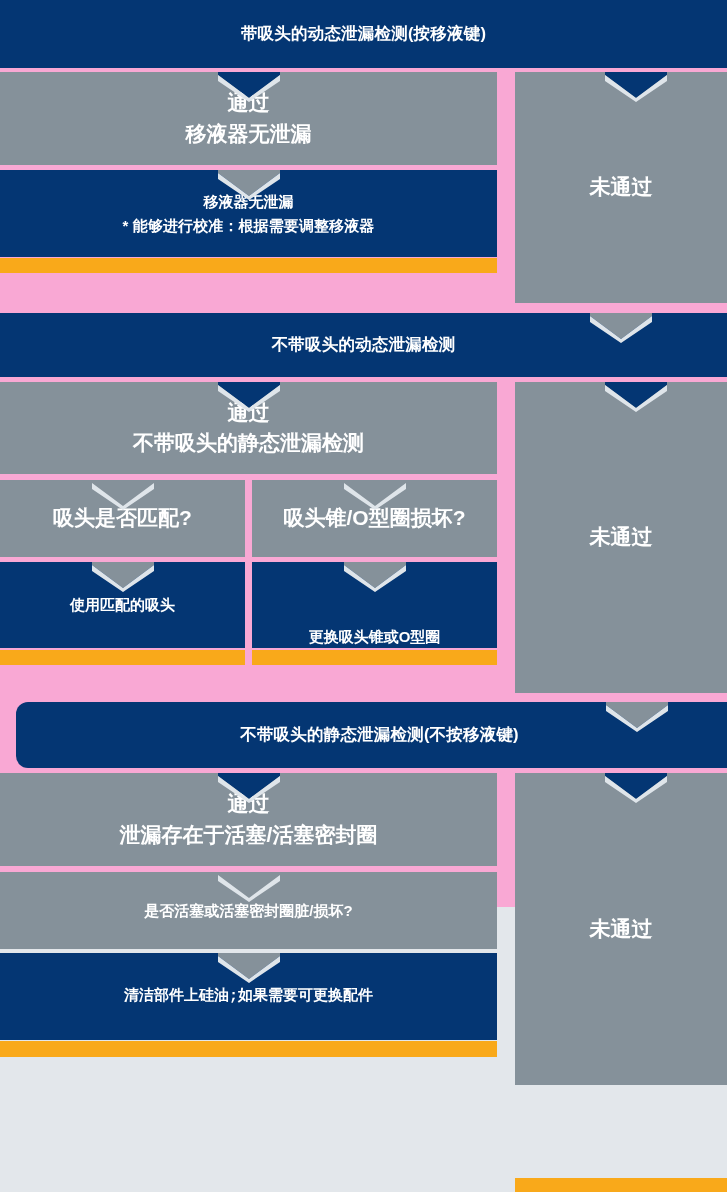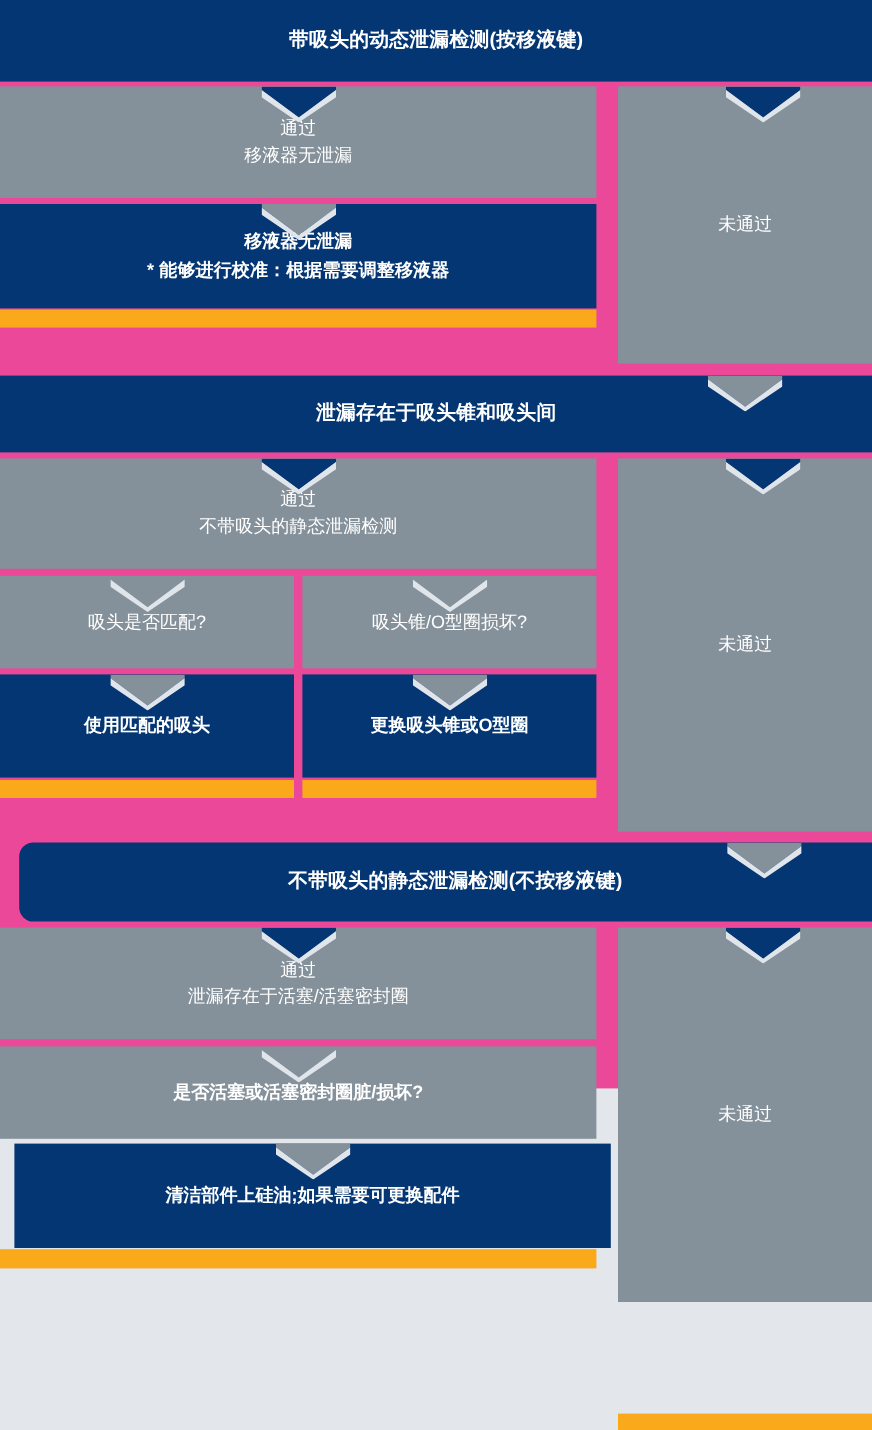--- a/index.html
+++ b/index.html
@@ -12,21 +12,21 @@
     background: #e3e7eb;
     font-family: "Liberation Sans", "DejaVu Sans", sans-serif;
     overflow: hidden;
     position: relative;
   }
 
   .canvas {
     position: relative;
     width: 727px;
     height: 907px;
-    background: #ec4899;
+    background: #f9a8d4;
   }
 
   
   .box {
     position: absolute;
     box-sizing: border-box;
     display: flex;
     flex-direction: column;
     align-items: center;
     justify-content: center;
@@ -38,22 +38,22 @@
   .box.blue   { background: #043673; }
   .box.gray   { background: #85919a; }
   .box.orange { background: #f9a91a; }
 
   .hdr {
     font-size: 16.5px;
     font-weight: bold;
     letter-spacing: .2px;
   }
   .lbl {
-    font-size: 15px;
-    font-weight: normal;
+    font-size: 21px;
+    font-weight: bold;
   }
   .lbl-bold {
     font-size: 15px;
     font-weight: bold;
   }
   .note {
     font-size: 15px;
     font-weight: bold;
     margin-top: 2px;
     letter-spacing: .1px;
@@ -113,21 +113,21 @@
     <span class="lbl">未通过</span>
   </div>
 
   <div class="box blue hdr" style="left:0;top:313px;width:727px;height:64px;">
     <span class="chev" style="left:590px;">
       <svg viewBox="0 0 62 30" xmlns="http://www.w3.org/2000/svg">
         <path d="M0 0 L62 0 L62 3 L31 26 L0 3 Z" fill="#85919a"></path>
         <path d="M0 3 L31 26 L62 3 L62 9 L31 30 L0 9 Z" fill="#dfe5ea"></path>
       </svg>
     </span>
-    <span>泄漏存在于吸头锥和吸头间</span>
+    <span>不带吸头的动态泄漏检测</span>
   </div>
 
   <div class="box gray" style="left:0;top:382px;width:497px;height:92px;">
     <span class="chev" style="left:218px;">
       <svg viewBox="0 0 62 30" xmlns="http://www.w3.org/2000/svg">
         <path d="M0 0 L62 0 L62 3 L31 26 L0 3 Z" fill="#043673"></path>
         <path d="M0 3 L31 26 L62 3 L62 9 L31 30 L0 9 Z" fill="#dfe5ea"></path>
       </svg>
     </span>
     <span class="lbl">通过</span>
@@ -156,21 +156,21 @@
 
   <div class="box gray" style="left:252px;top:480px;width:245px;height:77px;">
     <span class="chev" style="left:92px;">
       <svg viewBox="0 0 62 30" xmlns="http://www.w3.org/2000/svg">
         <path d="M0 0 L62 0 L62 3 L31 26 L0 3 Z" fill="#85919a"></path>
         <path d="M0 3 L31 26 L62 3 L62 9 L31 30 L0 9 Z" fill="#dfe5ea"></path>
       </svg>
     </span>
     <span class="lbl">吸头锥/O型圈损坏?</span>
   </div>
-  <div class="box blue" style="left:252px;top:562px;width:245px;height:86px;">
+  <div class="box blue" style="left:252px;top:562px;width:245px;height:86px;justify-content:flex-end;">
     <span class="chev" style="left:92px;">
       <svg viewBox="0 0 62 30" xmlns="http://www.w3.org/2000/svg">
         <path d="M0 0 L62 0 L62 3 L31 26 L0 3 Z" fill="#85919a"></path>
         <path d="M0 3 L31 26 L62 3 L62 9 L31 30 L0 9 Z" fill="#dfe5ea"></path>
       </svg>
     </span>
     <span class="lbl-bold">更换吸头锥或O型圈</span>
   </div>
   <div class="box orange" style="left:252px;top:650px;width:245px;height:15px;"></div>
 
@@ -208,21 +208,21 @@
   <div class="box gray" style="left:0;top:872px;width:497px;height:77px;">
     <span class="chev" style="left:218px;">
       <svg viewBox="0 0 62 30" xmlns="http://www.w3.org/2000/svg">
         <path d="M0 0 L62 0 L62 3 L31 26 L0 3 Z" fill="#85919a"></path>
         <path d="M0 3 L31 26 L62 3 L62 9 L31 30 L0 9 Z" fill="#dfe5ea"></path>
       </svg>
     </span>
     <span class="lbl-bold">是否活塞或活塞密封圈脏/损坏?</span>
   </div>
 
-  <div class="box blue" style="left:12px;top:953px;width:497px;height:87px;">
+  <div class="box blue" style="left:0;top:953px;width:497px;height:87px;font-family:Liberation Mono, monospace;">
     <span class="chev" style="left:218px;">
       <svg viewBox="0 0 62 30" xmlns="http://www.w3.org/2000/svg">
         <path d="M0 0 L62 0 L62 3 L31 26 L0 3 Z" fill="#85919a"></path>
         <path d="M0 3 L31 26 L62 3 L62 9 L31 30 L0 9 Z" fill="#dfe5ea"></path>
       </svg>
     </span>
     <span class="lbl-bold">清洁部件上硅油;如果需要可更换配件</span>
   </div>
 
   <div class="box orange" style="left:0;top:1041px;width:497px;height:16px;"></div>

